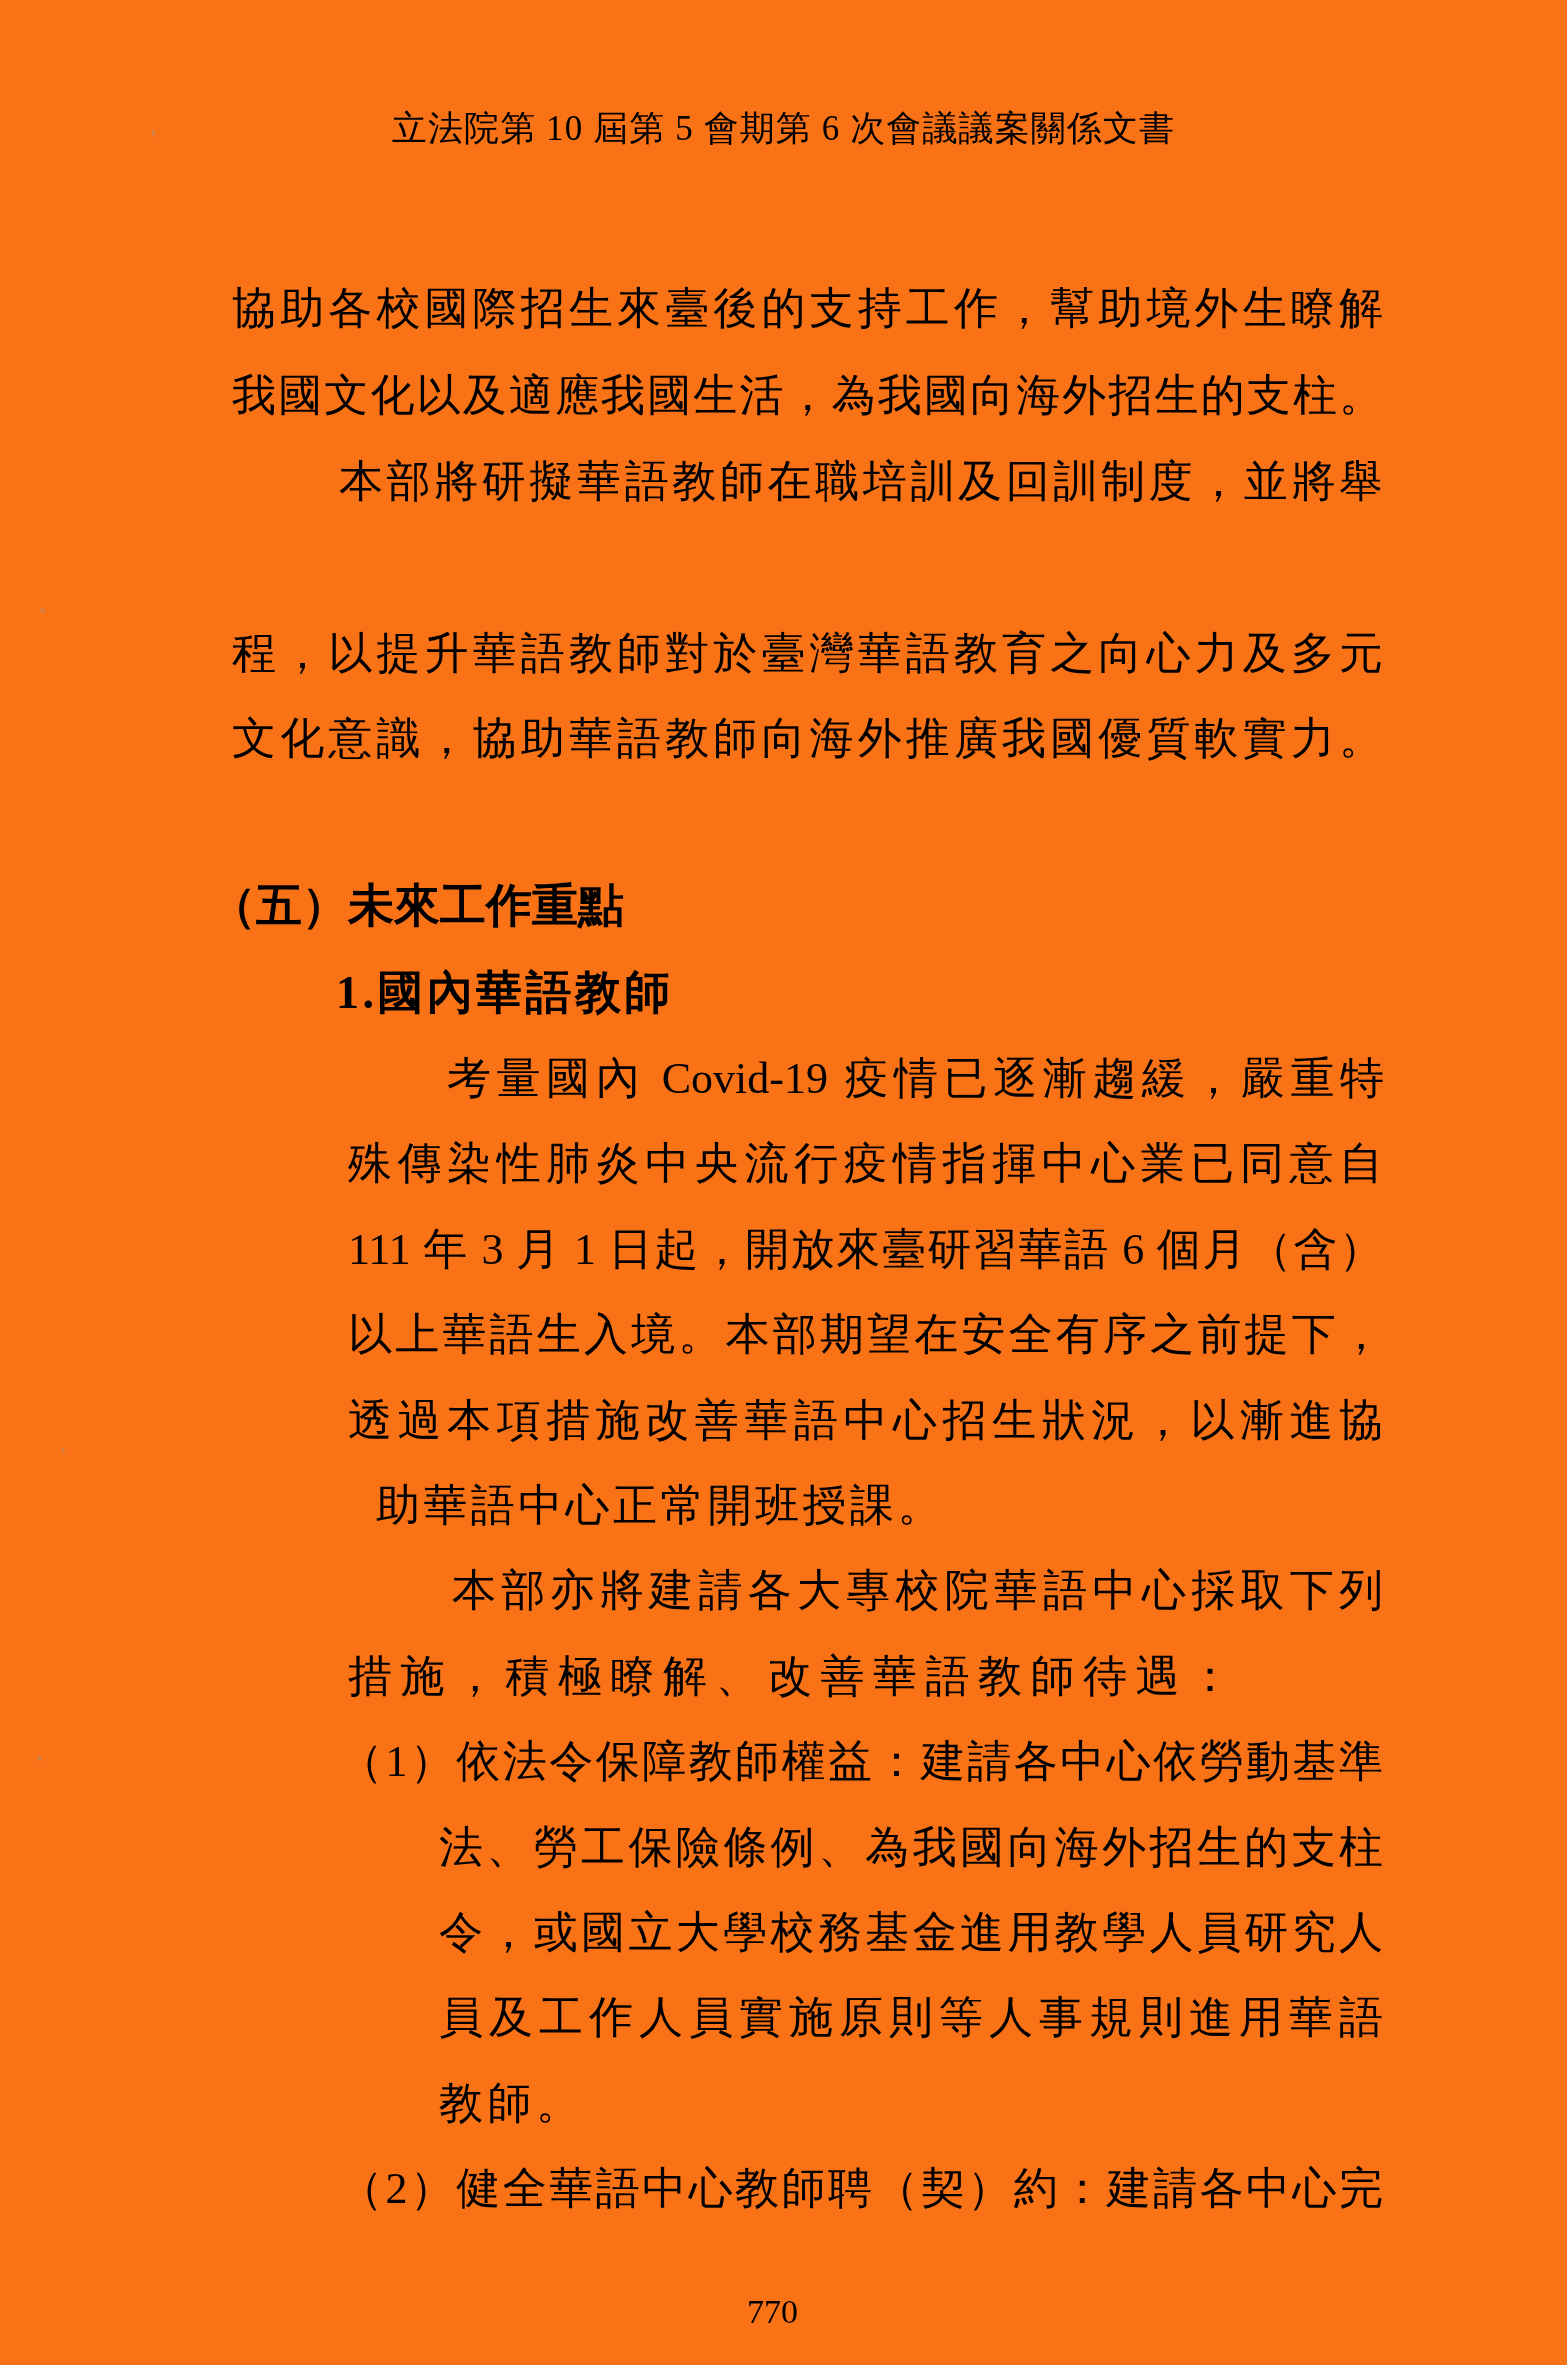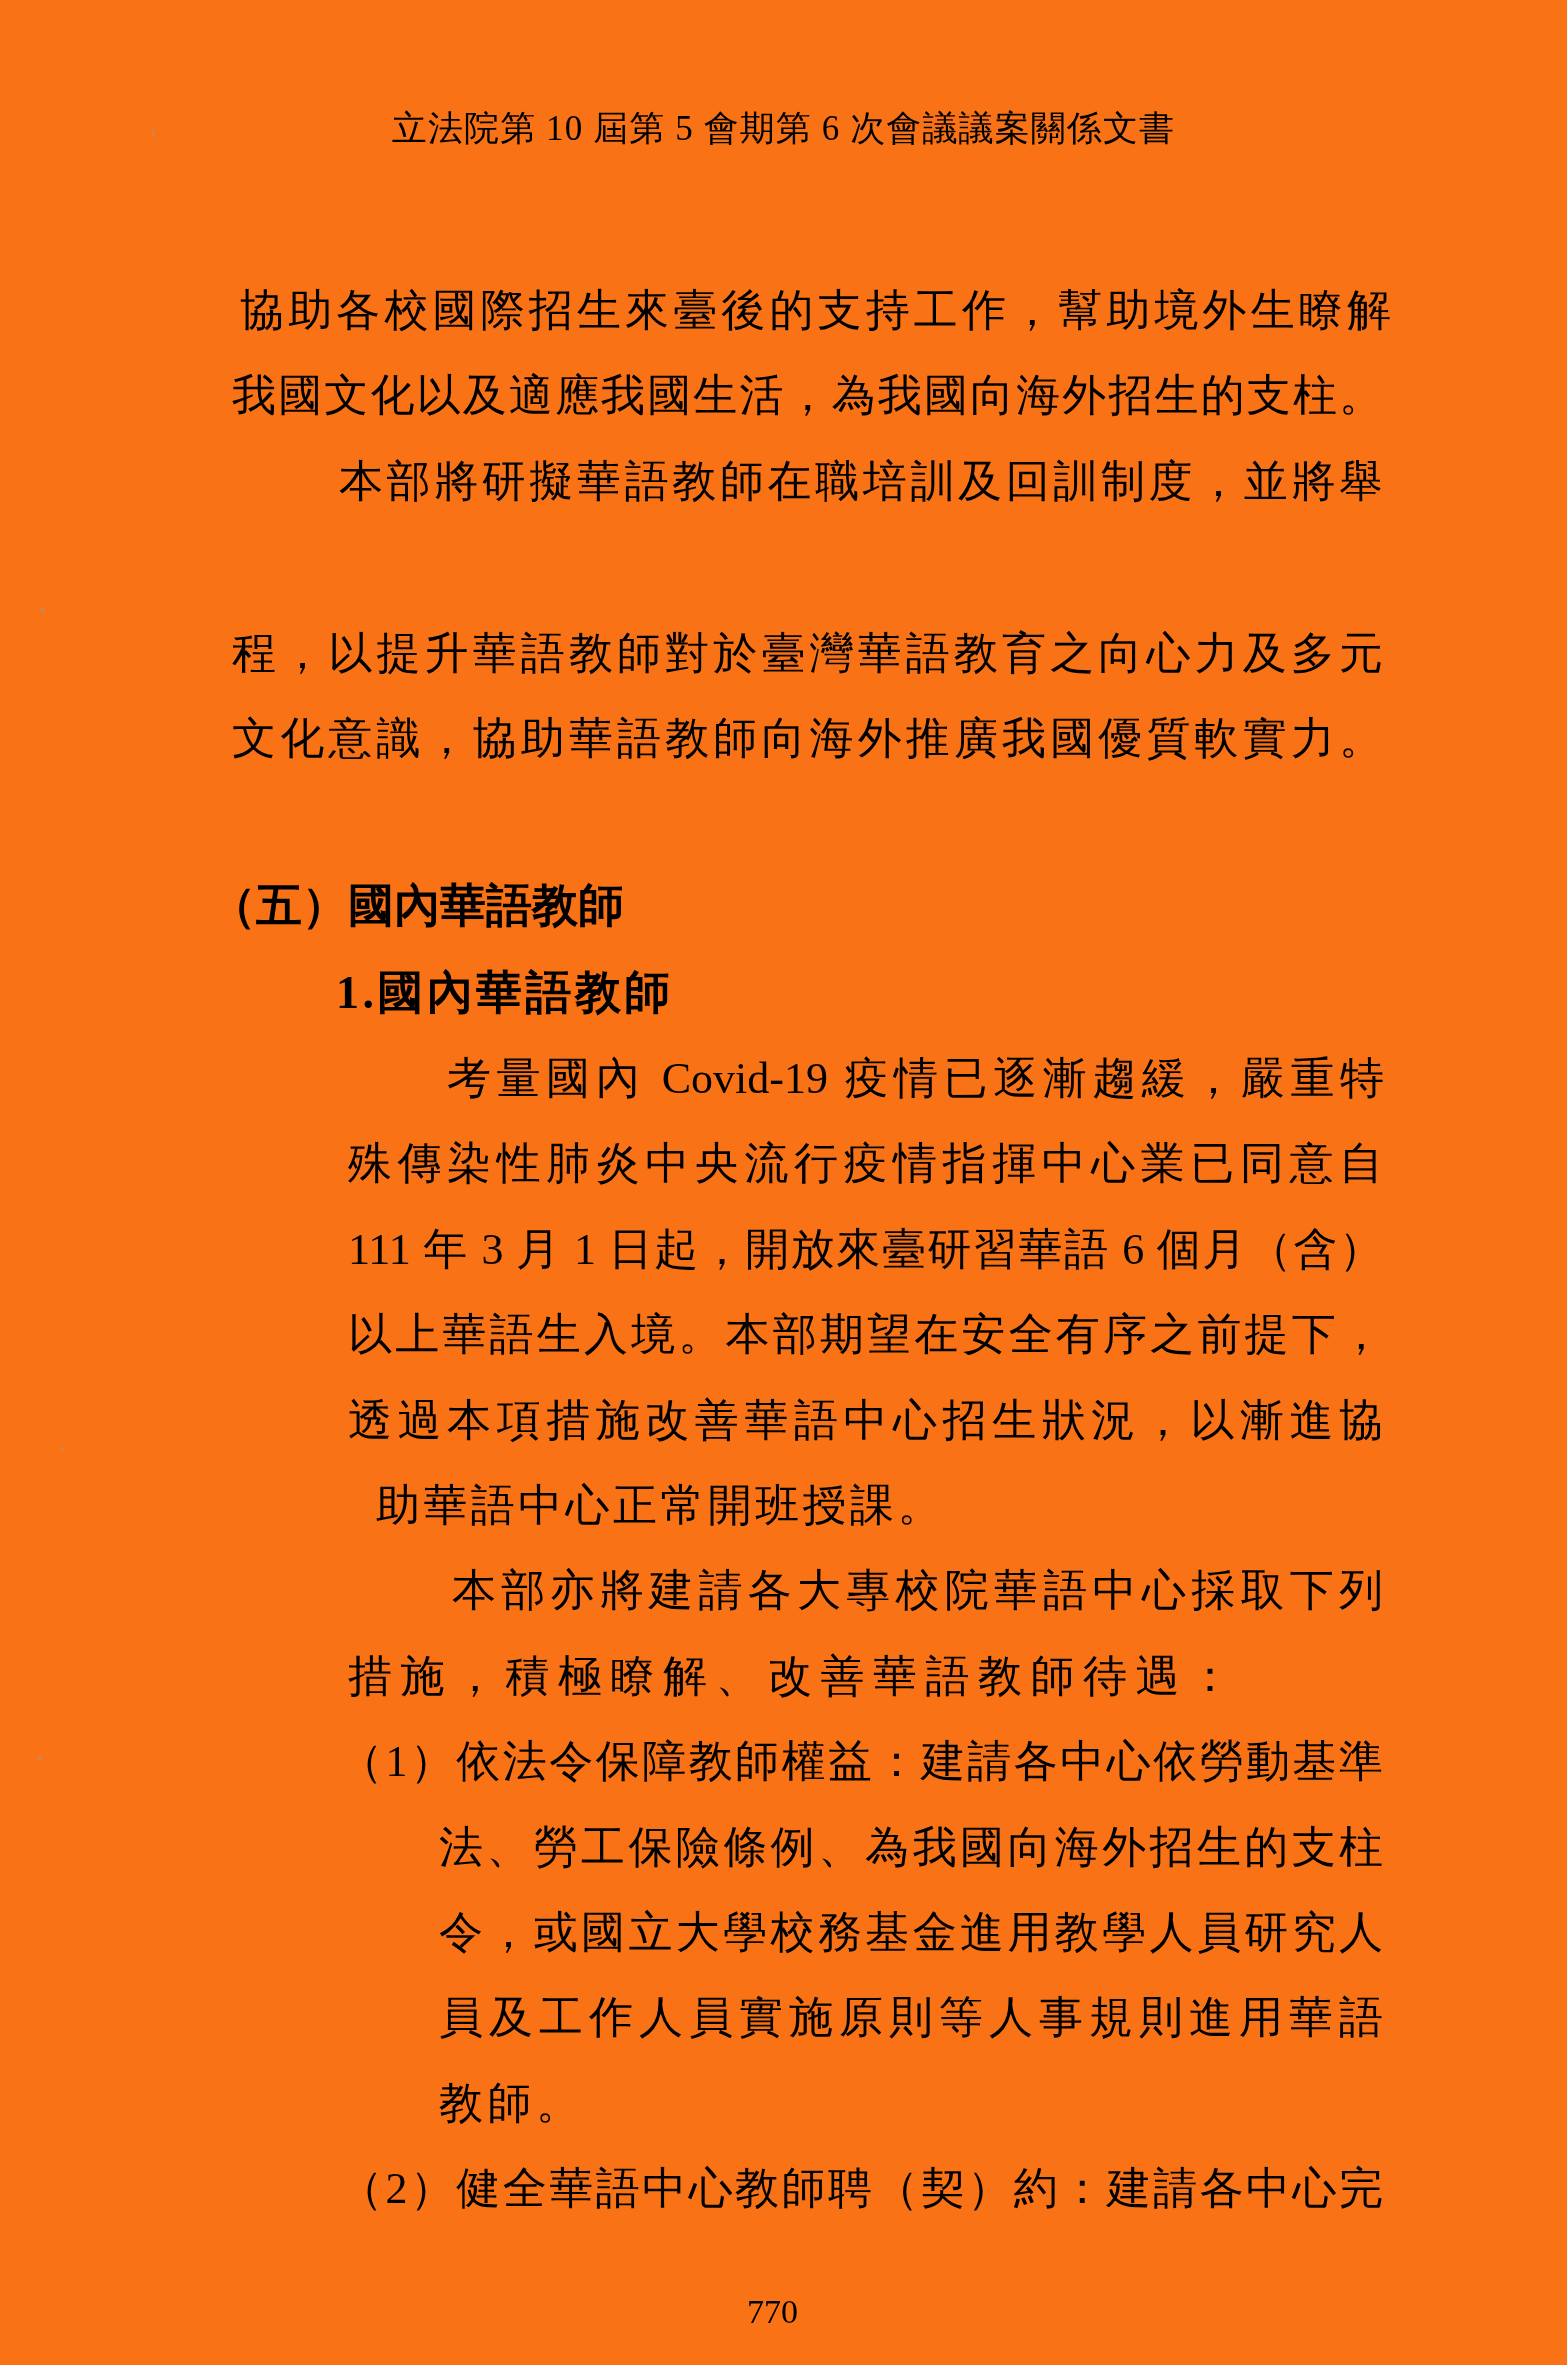--- a/index.html
+++ b/index.html
@@ -38,21 +38,21 @@
   }
   .heading {
     position: absolute;
     font-size: 46px;
     font-weight: 700;
     line-height: 1.1;
     white-space: pre;
     letter-spacing: 0px;
   }
   
-  .p0  { top: 286px;  left: 240px; width: 1151px; }
+  .p0  { top: 286px;  left: 232px; width: 1151px; font-family: Liberation Mono, monospace; }
   .p1  { top: 371px;  left: 232px; width: 1151px; }
   .p2  { top: 457px;  left: 339px; width: 1044px; }
   .p3  { top: 542px;  left: 232px; width: 1151px; }
   .p4  { top: 629px; left: 232px; width: 1151px; }
   .p5  { top: 714px; left: 232px; width: 1151px; }
   
   .h-section { top: 881px; left: 210px; }
   .h-sub     { top: 968px; left: 336px; letter-spacing: 3.4px; }
   
   .p6  { top: 1054px; left: 447px; width: 937px; }
@@ -93,21 +93,21 @@
 <div class="page">
 
   <div class="doc-header">立法院第 10 屆第 5 會期第 6 次會議議案關係文書</div>
 
   <div class="jline p0">協助各校國際招生來臺後的支持工作，幫助境外生瞭解</div>
   <div class="jline p2">本部將研擬華語教師在職培訓及回訓制度，並將舉</div>
   <div class="jline p1">我國文化以及適應我國生活，為我國向海外招生的支柱。</div>
   <div class="jline p4">程，以提升華語教師對於臺灣華語教育之向心力及多元</div>
   <div class="jline p5">文化意識，協助華語教師向海外推廣我國優質軟實力。</div>
 
-  <div class="heading h-section">（五）國內華語教師</div>
+  <div class="heading h-section">（五）未來工作重點</div>
   <div class="heading h-sub">1.國內華語教師</div>
 
   <div class="jline p6">考量國內 Covid-19 疫情已逐漸趨緩，嚴重特</div>
   <div class="jline p7">殊傳染性肺炎中央流行疫情指揮中心業已同意自</div>
   <div class="jline p8">111 年 3 月 1 日起，開放來臺研習華語 6 個月（含）</div>
   <div class="jline p9">以上華語生入境。本部期望在安全有序之前提下，</div>
   <div class="jline p10">透過本項措施改善華語中心招生狀況，以漸進協</div>
   <div class="line  p11">助華語中心正常開班授課。</div>
   <div class="jline p12">本部亦將建請各大專校院華語中心採取下列</div>
   <div class="line  p13">措施，積極瞭解、改善華語教師待遇：</div>

